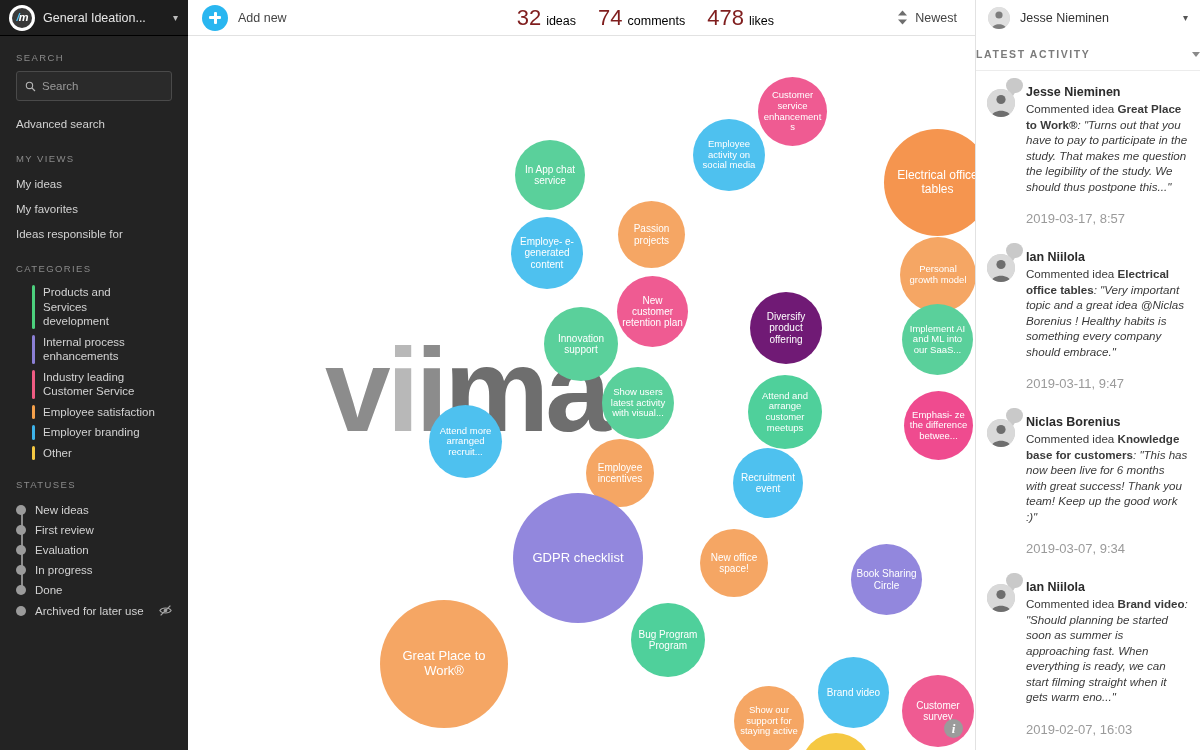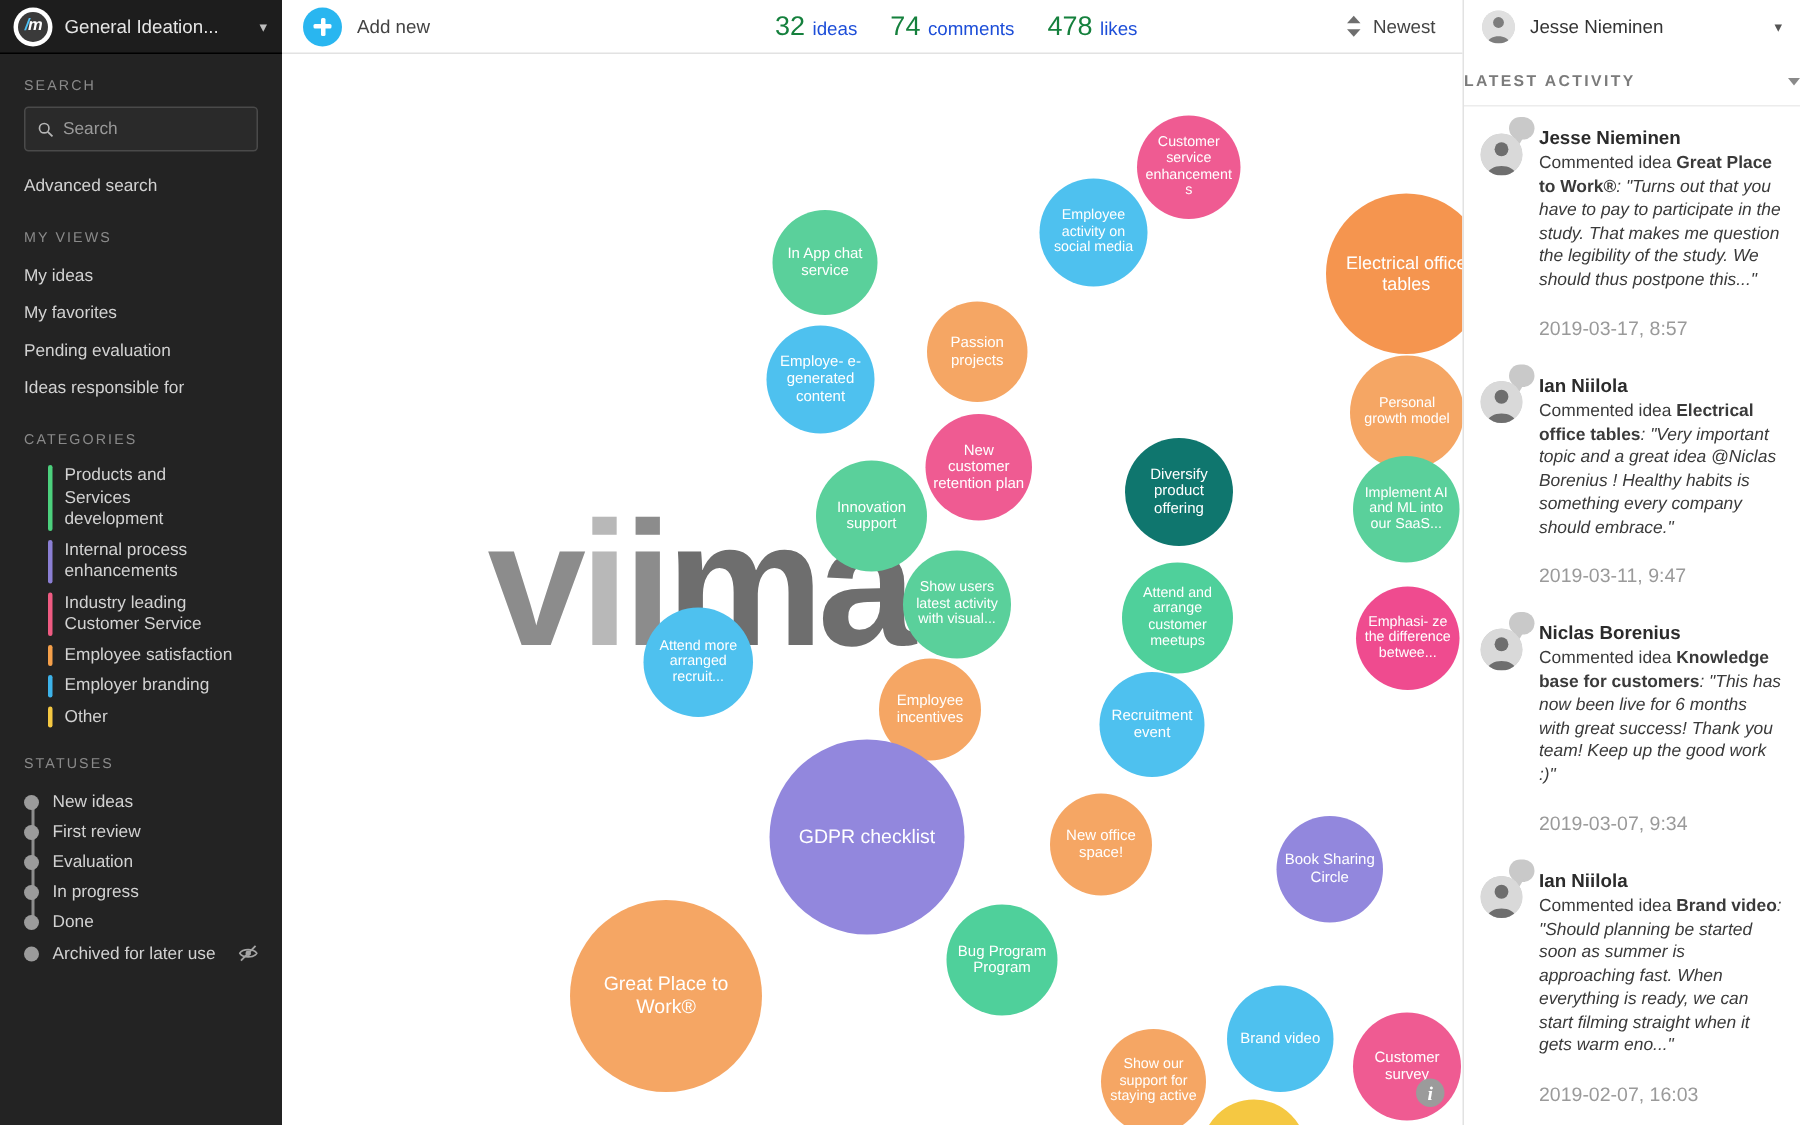--- a/index.html
+++ b/index.html
@@ -92,22 +92,22 @@
   }
   .plus-btn::before, .plus-btn::after {
     content: ""; position: absolute; background: #fff; border-radius: 1px;
   }
   .plus-btn::before { left: 7px; right: 7px; top: 11.5px; height: 3px; }
   .plus-btn::after { top: 7px; bottom: 7px; left: 11.5px; width: 3px; }
   .addnew-label { font-size: 12.5px; color: #444; }
 
   .stats { display: flex; align-items: baseline; gap: 22px; margin-left: 230px; }
   .stat { display: flex; align-items: baseline; gap: 5px; }
-  .stat .num { font-size: 18px; color: #15803d; font-weight: 500; }
-  .stat .lbl { font-size: 12.5px; color: #1d4ed8; }
+  .stat .num { font-size: 22px; color: #7f1d1d; font-weight: 500; }
+  .stat .lbl { font-size: 12.5px; color: #000000; }
 
   .sortbox {
     margin-left: auto; margin-right: 18px; display: flex; align-items: center;
     gap: 7px; cursor: pointer;
   }
   .sort-arrows { width: 11px; height: 15px; }
   .sort-label { font-size: 12.5px; color: #444; }
 
   .userbox {
     width: 225px; height: 36px; border-left: 1px solid #e2e2e2;
@@ -218,21 +218,20 @@
         </svg>
         <input type="text" value="" placeholder="Search" style="">
       </div>
       <div class="sb-link">Advanced search</div>
     </div>
 
     <div class="sb-section">
       <div class="sb-label">MY VIEWS</div>
       <div class="sb-link">My ideas</div>
       <div class="sb-link">My favorites</div>
-      <div class="sb-link">Pending evaluation</div>
       <div class="sb-link">Ideas responsible for</div>
     </div>
 
     <div class="sb-section">
       <div class="sb-label">CATEGORIES</div>
       <div id="cat-list">
           <div class="cat-item">
             <span class="cat-bar" style="background: rgb(76, 208, 125);"></span>
             <span>Products and Services development</span>
           </div>
@@ -364,21 +363,21 @@
           </div>
           <div class="bubble" style="left: 323px; top: 181px; width: 72px; height: 72px; background: rgb(78, 193, 239); font-size: 10px;">
             <span>Employe- e- generated content</span>
           </div>
           <div class="bubble" style="left: 712px; top: 201px; width: 76px; height: 76px; background: rgb(245, 166, 100); font-size: 9.5px;">
             <span>Personal growth model</span>
           </div>
           <div class="bubble" style="left: 429px; top: 240px; width: 71px; height: 71px; background: rgb(239, 91, 146); font-size: 10px;">
             <span>New customer retention plan</span>
           </div>
-          <div class="bubble" style="left: 562px; top: 256px; width: 72px; height: 72px; background: #0f766e; font-size: 10px;">
+          <div class="bubble" style="left: 562px; top: 256px; width: 72px; height: 72px; background: #701a75; font-size: 10px;">
             <span>Diversify product offering</span>
           </div>
           <div class="bubble" style="left: 356px; top: 271px; width: 74px; height: 74px; background: rgb(90, 208, 155); font-size: 10px;">
             <span>Innovation support</span>
           </div>
           <div class="bubble" style="left: 714px; top: 268px; width: 71px; height: 71px; background: rgb(90, 208, 155); font-size: 9.5px;">
             <span>Implement AI and ML into our SaaS...</span>
           </div>
           <div class="bubble" style="left: 414px; top: 331px; width: 72px; height: 72px; background: rgb(90, 208, 155); font-size: 9.5px;">
             <span>Show users latest activity with visual...</span>

